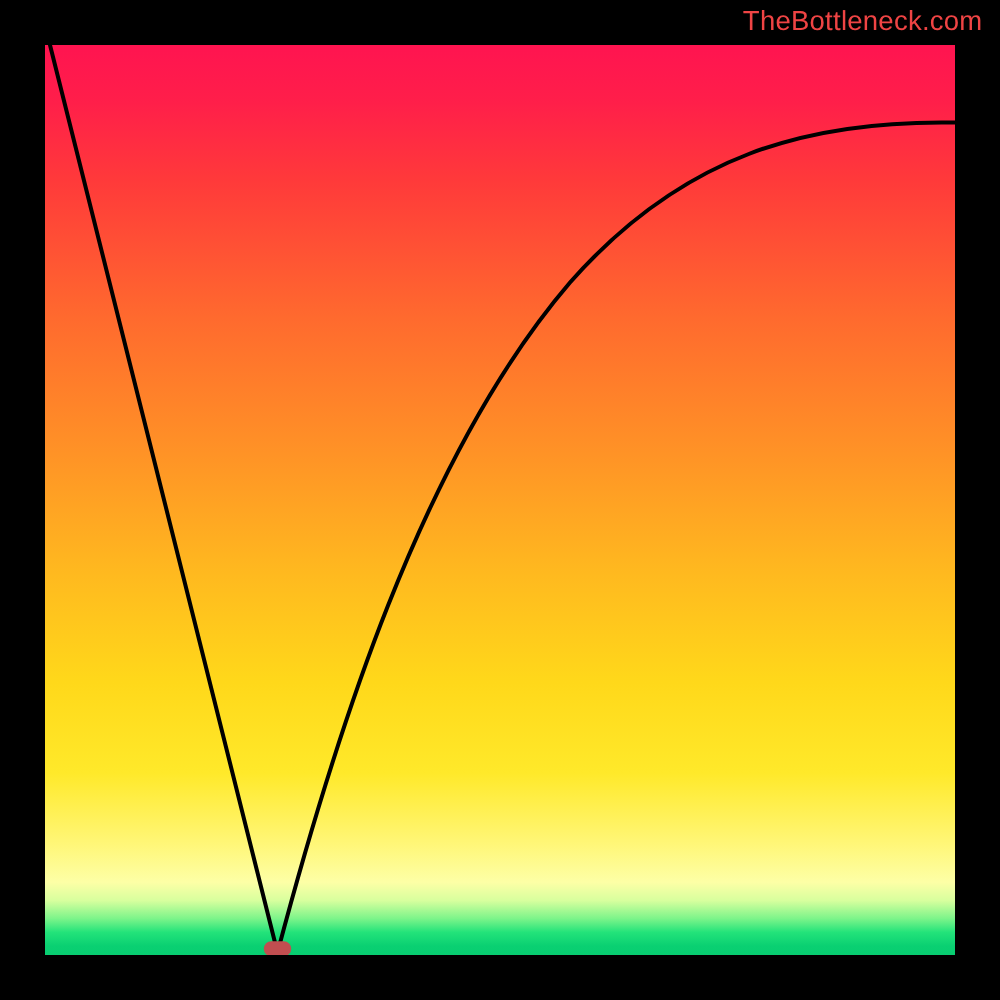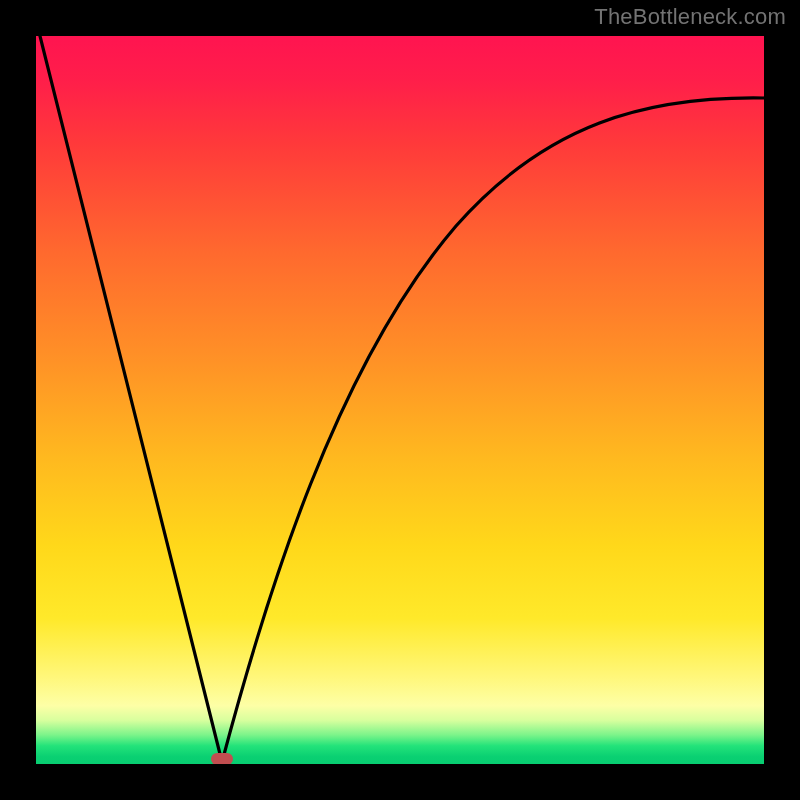--- a/index.html
+++ b/index.html
@@ -64,21 +64,21 @@
     position: absolute;
     width: 22px;
     height: 12px;
     background: #c14e50;
     border-radius: 6px;
   }
   .watermark {
     position: absolute;
     top: 4px;
     right: 14px;
-    color: #737373;
+    color: #ef4444;
     font-size: 22px;
     font-weight: 400;
     letter-spacing: 0.2px;
   }
 </style>
 </head>
 <body>
 
 <div class="canvas">
 

